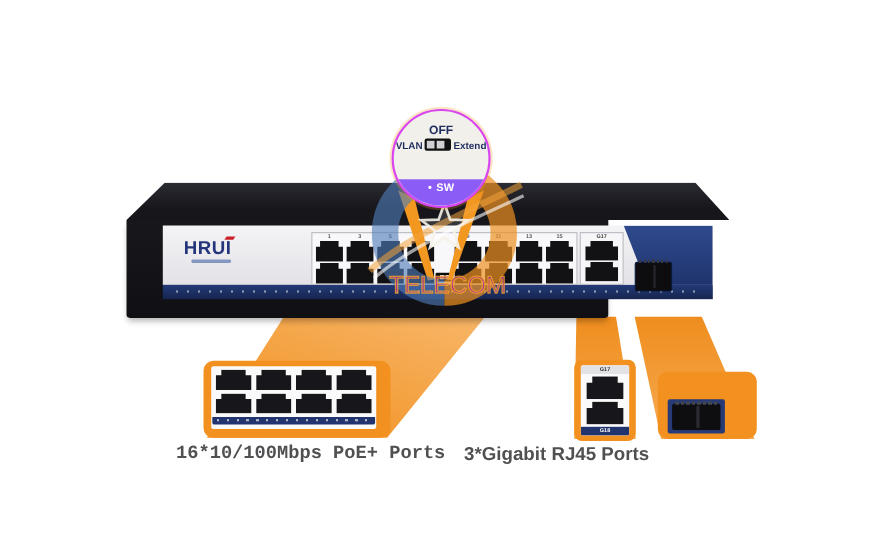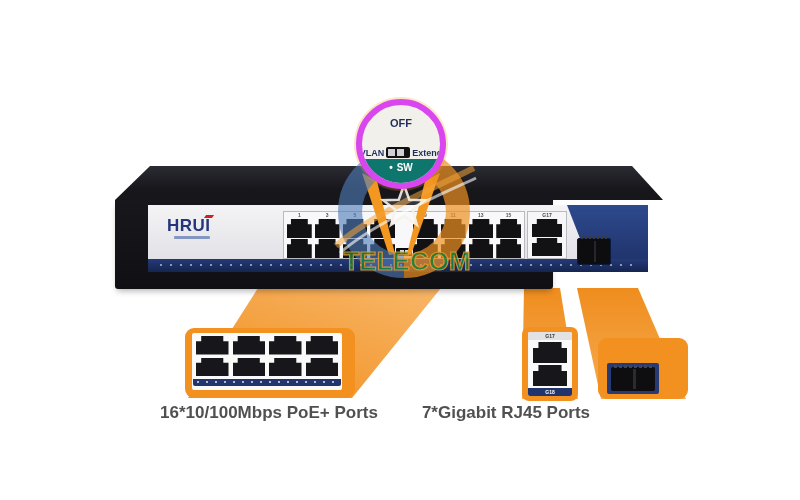--- a/index.html
+++ b/index.html
@@ -48,35 +48,35 @@
   .uplink .port{width:30px;height:18px;margin-bottom:1px;}
 
   .sfp-on-switch{position:absolute;left:462px;top:38px;width:32px;height:25px;background:#0d0d10;
     border:1px solid #091a3a;border-radius:2px;}
   .sfp-on-switch::before{content:"";position:absolute;left:3px;right:3px;top:-3px;height:3px;
     background:repeating-linear-gradient(90deg,#3a3a42 0 2px,transparent 2px 4px);}
   .sfp-on-switch::after{content:"";position:absolute;left:50%;top:2px;bottom:2px;width:2px;background:#26262e;}
 
   
   .balloon{position:absolute;left:356px;top:99px;width:90px;height:90px;border-radius:50%;
-    background:#f2f0ea;border:6px solid #d946ef;box-sizing:border-box;overflow:hidden;z-index:8;
+    background:#f2f0ea;border:2px solid #d946ef;box-sizing:border-box;overflow:hidden;z-index:8;
     box-shadow:0 0 0 2px rgba(242,151,31,.25);}
   .m-off{text-align:center;margin-top:12px;font-size:11px;font-weight:bold;color:#1e2c5e;}
-  .m-row{display:flex;justify-content:center;align-items:center;gap:2px;margin-top:18px;
+  .m-row{display:flex;justify-content:center;align-items:center;gap:2px;margin-top:1px;
     font-size:9px;font-weight:bold;color:#1e2c5e;}
   .m-dip{width:24px;height:11px;background:#111;border-radius:2px;display:flex;align-items:center;
     gap:2px;padding:0 2px;box-sizing:border-box;flex:0 0 auto;}
   .m-dip i{display:block;width:7px;height:7px;background:#cfcfd4;}
-  .m-band{position:absolute;left:0;right:0;bottom:0;height:24px;background:#0f766e;color:#fff;
+  .m-band{position:absolute;left:0;right:0;bottom:0;height:24px;background:#8b5cf6;color:#fff;
     text-align:center;font-size:10px;font-weight:bold;padding-top:3px;box-sizing:border-box;}
   .m-band .blt{margin-right:4px;}
 
   
   .wm-text{position:absolute;left:333px;top:246px;width:148px;text-align:center;z-index:6;
-    font-size:26px;font-weight:bold;color:#15803d;letter-spacing:0;opacity:.85;
+    font-size:22px;font-weight:normal;color:#a21caf;letter-spacing:0;opacity:.85;
     -webkit-text-stroke:1.2px #ef9b2e;}
 
   
   .cbox{position:absolute;background:#f29120;z-index:5;}
   .box-poe{left:185px;top:328px;width:170px;height:70px;border-radius:9px;}
   .poe-panel{position:absolute;left:7px;top:5px;width:150px;height:57px;background:#fafafa;border-radius:2px;}
   .poe-ports{display:grid;grid-template-columns:repeat(4,1fr);gap:3px 4px;padding:3px 4px;height:46px;box-sizing:border-box;}
   .rj45-big{background:#17171b;clip-path:polygon(0 28%,16% 28%,16% 0,84% 0,84% 28%,100% 28%,100% 100%,0 100%);}
   .poe-strip{position:relative;height:7px;background:#22346e;margin:0 1px;border-radius:0 0 2px 2px;}
   .poe-strip .dots{position:absolute;left:4px;right:4px;top:2px;height:2px;
@@ -92,21 +92,21 @@
 
   .box-sfp{left:598px;top:338px;width:90px;height:61px;border-radius:9px;}
   .sfp-panel{position:absolute;left:9px;top:25px;width:52px;height:31px;background:#263a75;border-radius:2px;}
   .sfp-module{position:absolute;left:4px;top:4px;width:44px;height:24px;background:#0e0e11;border-radius:2px;}
   .sfp-module::before{content:"";position:absolute;left:3px;right:3px;top:-2px;height:3px;
     background:repeating-linear-gradient(90deg,#44444c 0 3px,transparent 3px 5px);}
   .sfp-module::after{content:"";position:absolute;left:50%;top:2px;bottom:2px;width:3px;background:#2a2a30;}
 
   
   .cap{position:absolute;top:403px;font-weight:bold;font-size:17px;color:#505052;white-space:nowrap;z-index:5;}
-  .cap-poe{left:160px;width:218px;text-align:center;}
+  .cap-poe{left:160px;width:218px;text-align:center;font-family:Liberation Mono, monospace;}
   .cap-rj45{left:419px;width:174px;text-align:center;}
   .cap-sfp{left:597px;width:146px;text-align:center;}
 </style>
 </head>
 <body>
 
 <div class="canvas">
 
   <svg id="beams" class="layer" viewBox="0 0 800 500">
     <defs>
@@ -244,15 +244,15 @@
     </div>
   </div>
 
   <div class="cbox box-sfp">
     <div class="sfp-panel">
       <div class="sfp-module"></div>
     </div>
   </div>
 
   <div class="cap cap-poe">16*10/100Mbps PoE+ Ports</div>
-  <div class="cap cap-rj45">7*Gigabit RJ45 Ports</div>
+  <div class="cap cap-rj45">3*Gigabit RJ45 Ports</div>
 
 </div>
 
 </body></html>

